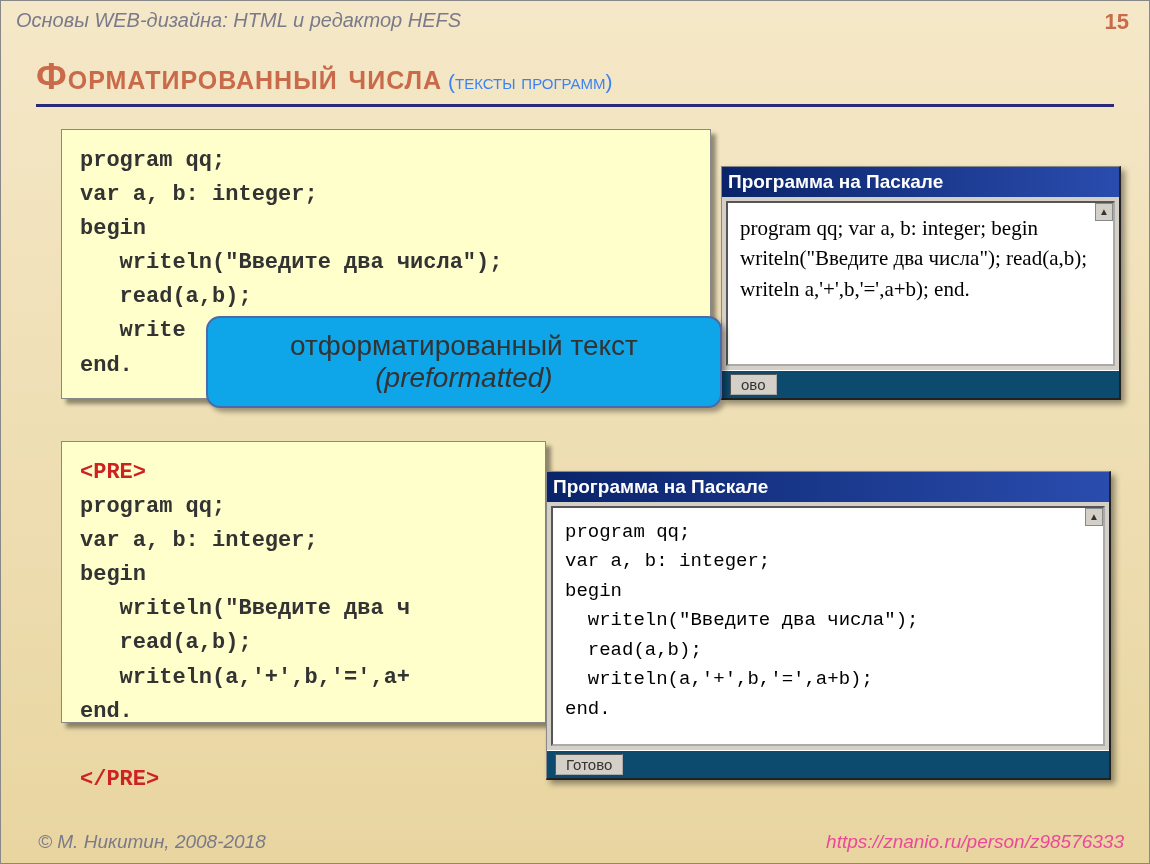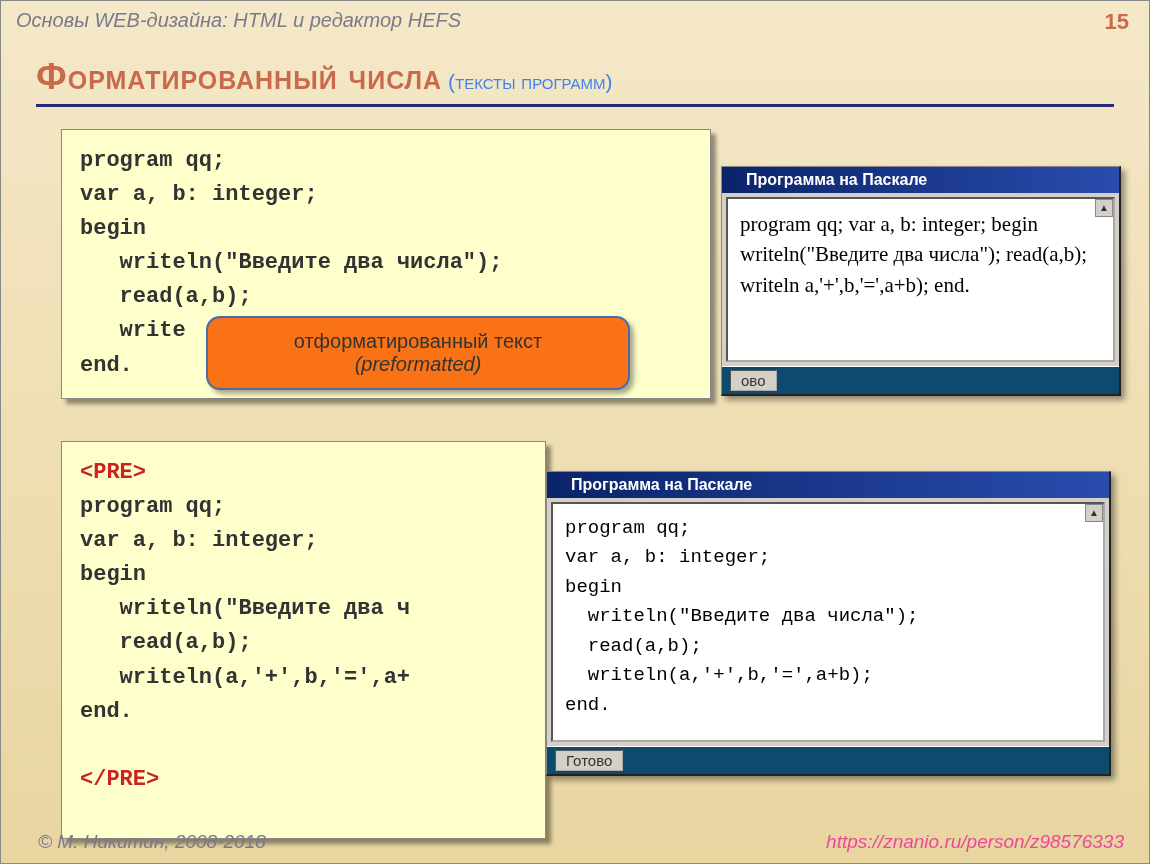--- a/index.html
+++ b/index.html
@@ -60,47 +60,47 @@
     color: #333;
     padding: 14px 18px;
     line-height: 1.55;
     white-space: pre;
   }
   .codebox .tag-red { color: #cc2222; }
   .callout {
     position: absolute;
     left: 205px;
     top: 315px;
-    width: 424px;
-    background: #f97316;
+    width: 516px;
+    background: #0ea5e9;
     border: 2px solid #4a6aaa;
     border-radius: 14px;
     box-shadow: 4px 4px 5px rgba(0,0,0,0.35);
     padding: 12px 20px;
     text-align: center;
-    font-size: 20px;
+    font-size: 28px;
     color: #333;
     z-index: 10;
   }
   .callout .it { font-style: italic; }
   .browser-window {
     position: absolute;
     border-top: 1px solid #888;
     border-left: 1px solid #888;
     border-right: 2px solid #222;
     border-bottom: 2px solid #222;
     background: #d4d0c8;
     box-shadow: 4px 4px 6px rgba(0,0,0,0.4);
   }
   .browser-titlebar {
     background: linear-gradient(to right, #0a246a 0%, #2a4cae 100%);
     color: #fff;
     font-weight: bold;
-    font-size: 16px;
-    padding: 4px 24px;
+    font-size: 19px;
+    padding: 4px 6px;
   }
   .browser-body {
     background: #fff;
     margin: 4px;
     border: 2px inset #aaa;
     padding: 10px 12px;
     position: relative;
     overflow: hidden;
   }
   .browser-body .serif {
@@ -170,21 +170,21 @@
 </div>
 
 <div class="codebox" style="left:60px; top:128px; width:650px; height:270px;"><span>program qq;
 var a, b: integer;
 begin
    writeln("Введите два числа");
    read(a,b);
    write
 end.</span></div>
 
-<div class="codebox" style="left:60px; top:440px; width:485px; height:398px;"><span class="tag-red">&lt;PRE&gt;</span>
+<div class="codebox" style="left:60px; top:440px; width:485px; height:282px;"><span class="tag-red">&lt;PRE&gt;</span>
 <span>program qq;
 var a, b: integer;
 begin
    writeln("Введите два ч
    read(a,b);
    writeln(a,'+',b,'=',a+
 end.
 </span>
 <span class="tag-red">&lt;/PRE&gt;</span></div>
 

